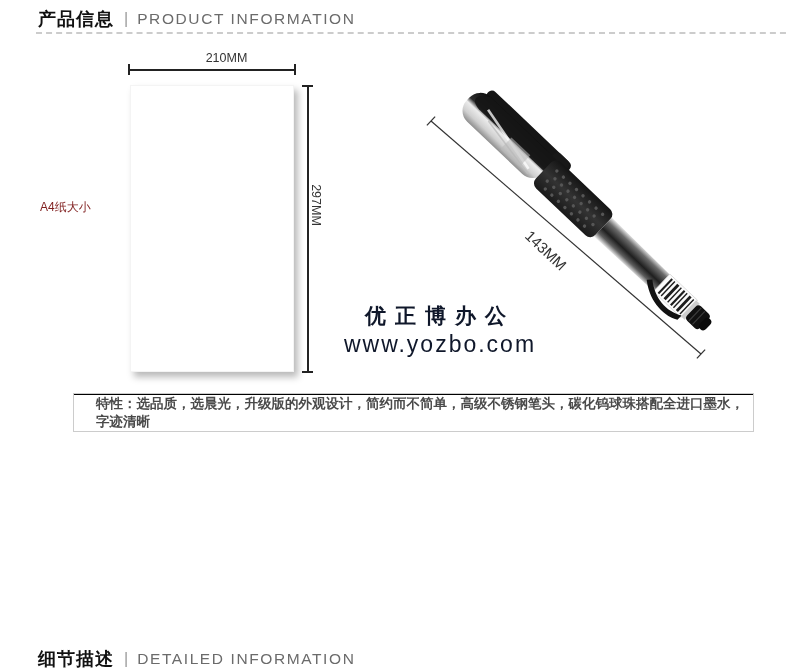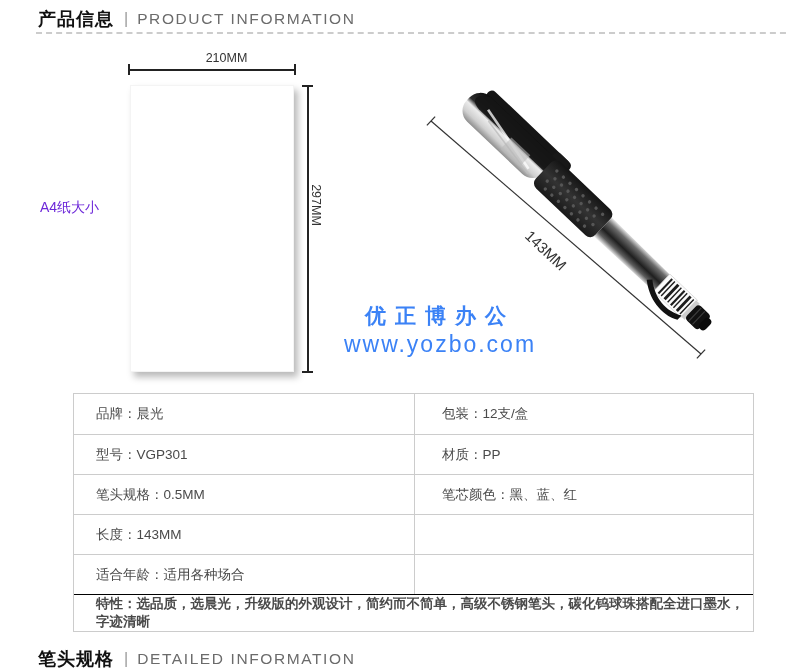--- a/index.html
+++ b/index.html
@@ -23,24 +23,24 @@
   #dim-top-line{left:108px;top:69px;width:168px;height:1.5px;}
   #dim-top-tick-l{left:108px;top:64px;width:1.5px;height:11px;}
   #dim-top-tick-r{left:274px;top:64px;width:1.5px;height:11px;}
   #dim-top-label{position:absolute;left:124px;top:51px;width:165px;text-align:center;
     font-size:12.5px;color:#333;}
   #dim-right-line{left:287px;top:86px;width:1.5px;height:287px;}
   #dim-right-tick-t{left:282px;top:85px;width:11px;height:1.5px;}
   #dim-right-tick-b{left:282px;top:371px;width:11px;height:1.5px;}
   #dim-right-label{position:absolute;left:266px;top:198px;width:60px;text-align:center;
     font-size:12.5px;color:#333;transform:rotate(90deg);transform-origin:center;}
-  #a4-label{position:absolute;left:20px;top:199px;font-size:14px;color:#6d28d9;}
+  #a4-label{position:absolute;left:20px;top:199px;font-size:12px;color:#7f1d1d;}
   
   #watermark{position:absolute;left:290px;top:302px;width:260px;text-align:center;
-    color:#3b82f6;text-shadow:1px 1px 0 #fff;pointer-events:none;}
+    color:#0f172a;text-shadow:1px 1px 0 #fff;pointer-events:none;}
   #watermark .wm1{font-size:21px;letter-spacing:9px;font-weight:bold;}
   #watermark .wm2{font-size:23px;letter-spacing:2px;font-weight:normal;margin-top:1px;}
   
   #pen-svg{position:absolute;left:385px;top:60px;}
   
   #spec-table{position:absolute;left:53px;top:393px;width:679px;border:1px solid #cccccc;
     font-size:13.5px;color:#4a4a4a;background:#fff;}
   .spec-grid{display:grid;grid-template-columns:340px 1fr;}
   .cell{height:40px;display:flex;align-items:center;box-sizing:border-box;}
   .cell.l{padding-left:22px;}
@@ -169,34 +169,22 @@
 
     <g stroke="#333" stroke-width="1.2">
       <line x1="411" y1="121" x2="681" y2="354"></line>
       <line x1="415.1" y1="116.6" x2="406.9" y2="125.4"></line>
       <line x1="685.1" y1="349.6" x2="676.9" y2="358.4"></line>
     </g>
     <text transform="translate(504,237) rotate(43.5)" font-size="15" fill="#333" font-family="Liberation Sans, sans-serif">143MM</text>
   </svg>
 
   <div id="spec-table">
-    <div class="spec-grid">
-      <div class="cell l">品牌：晨光</div>
-      <div class="cell r">包装：12支/盒</div>
-      <div class="cell l row-b">型号：VGP301</div>
-      <div class="cell r row-b">材质：PP</div>
-      <div class="cell l row-b">笔头规格：0.5MM</div>
-      <div class="cell r row-b">笔芯颜色：黑、蓝、红</div>
-      <div class="cell l row-b">长度：143MM</div>
-      <div class="cell r row-b"></div>
-      <div class="cell l row-b">适合年龄：适用各种场合</div>
-      <div class="cell r row-b"></div>
-    </div>
     <div id="feature-row">特性：选品质，选晨光，升级版的外观设计，简约而不简单，高级不锈钢笔头，碳化钨球珠搭配全进口墨水，字迹清晰</div>
   </div>
 
   <div class="sec-head" id="bottom-head">
-    <span class="cn">笔头规格</span>
+    <span class="cn">细节描述</span>
     <span class="sep">|</span>
     <span class="en">DETAILED INFORMATION</span>
   </div>
 
 </div>
 
 </body></html>

